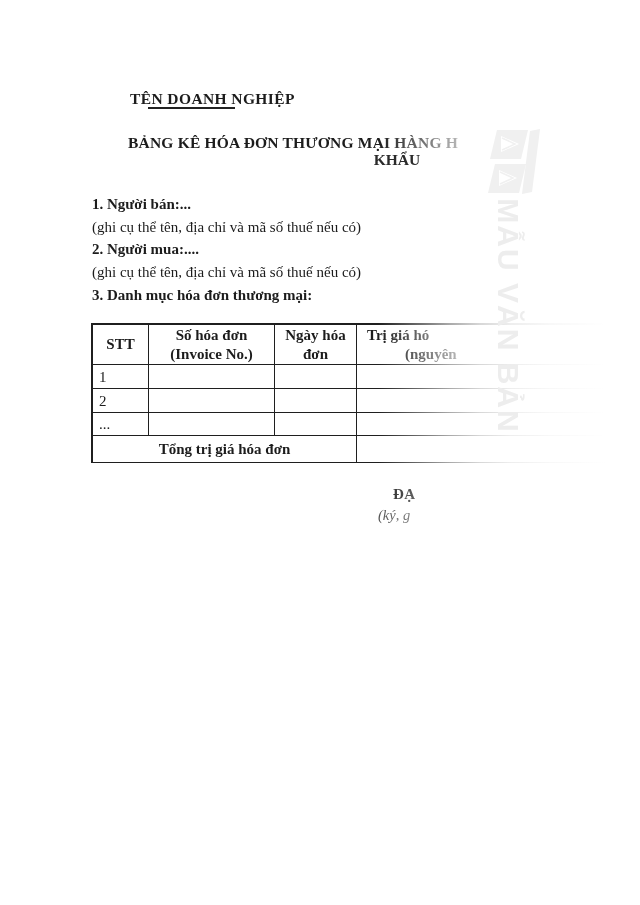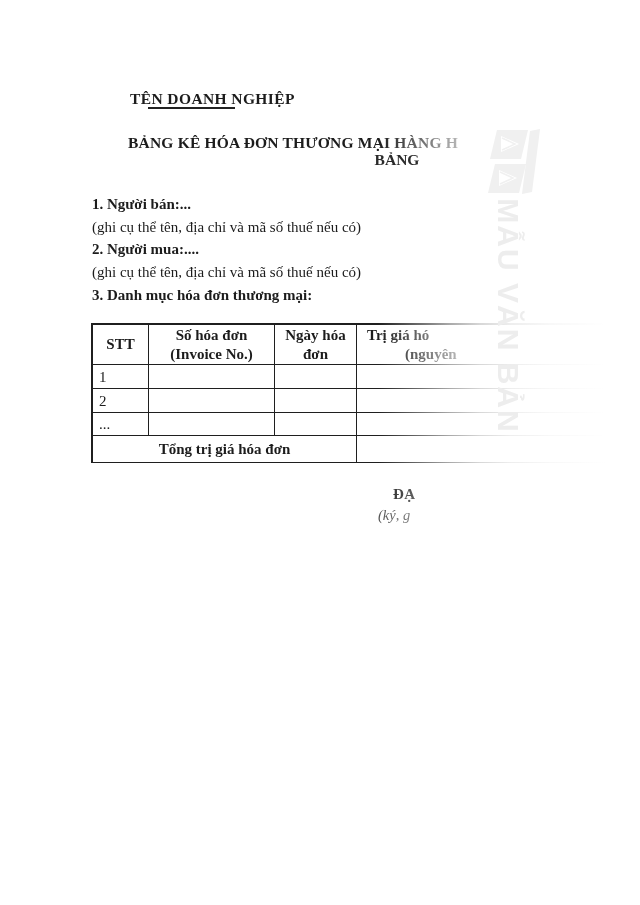--- a/index.html
+++ b/index.html
@@ -64,21 +64,21 @@
 </style>
 </head>
 <body>
 
 <div class="page">
 
   <div class="abs company">TÊN DOANH NGHIỆP</div>
   <div class="abs company-underline"></div>
 
   <div class="abs title1">BẢNG KÊ HÓA ĐƠN THƯƠNG MẠI HÀNG H</div>
-  <div class="abs title2">BẢNG</div>
+  <div class="abs title2">KHẨU</div>
 
   <div class="abs p-label p1">1. Người bán:...</div>
   <div class="abs p-note  p1n">(ghi cụ thể tên, địa chỉ và mã số thuế nếu có)</div>
   <div class="abs p-label p2">2. Người mua:....</div>
   <div class="abs p-note  p2n">(ghi cụ thể tên, địa chỉ và mã số thuế nếu có)</div>
   <div class="abs p-label p3">3. Danh mục hóa đơn thương mại:</div>
 
   <div class="tbl">
 
     <div class="cell hcell">

